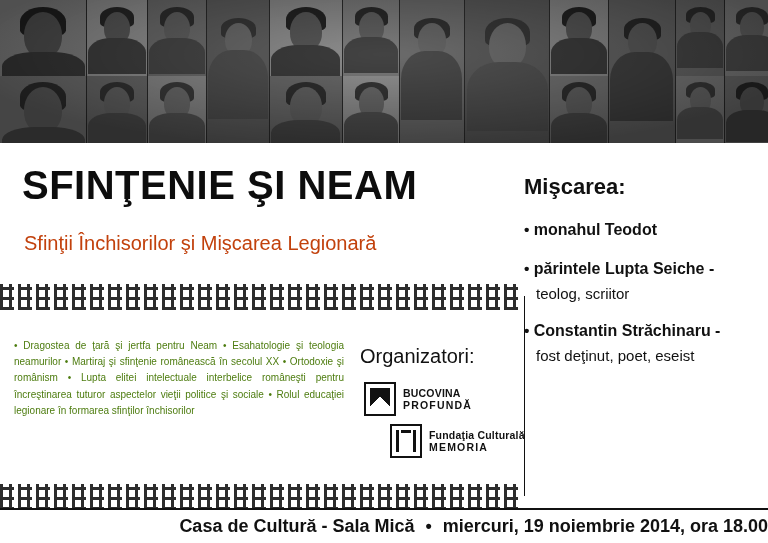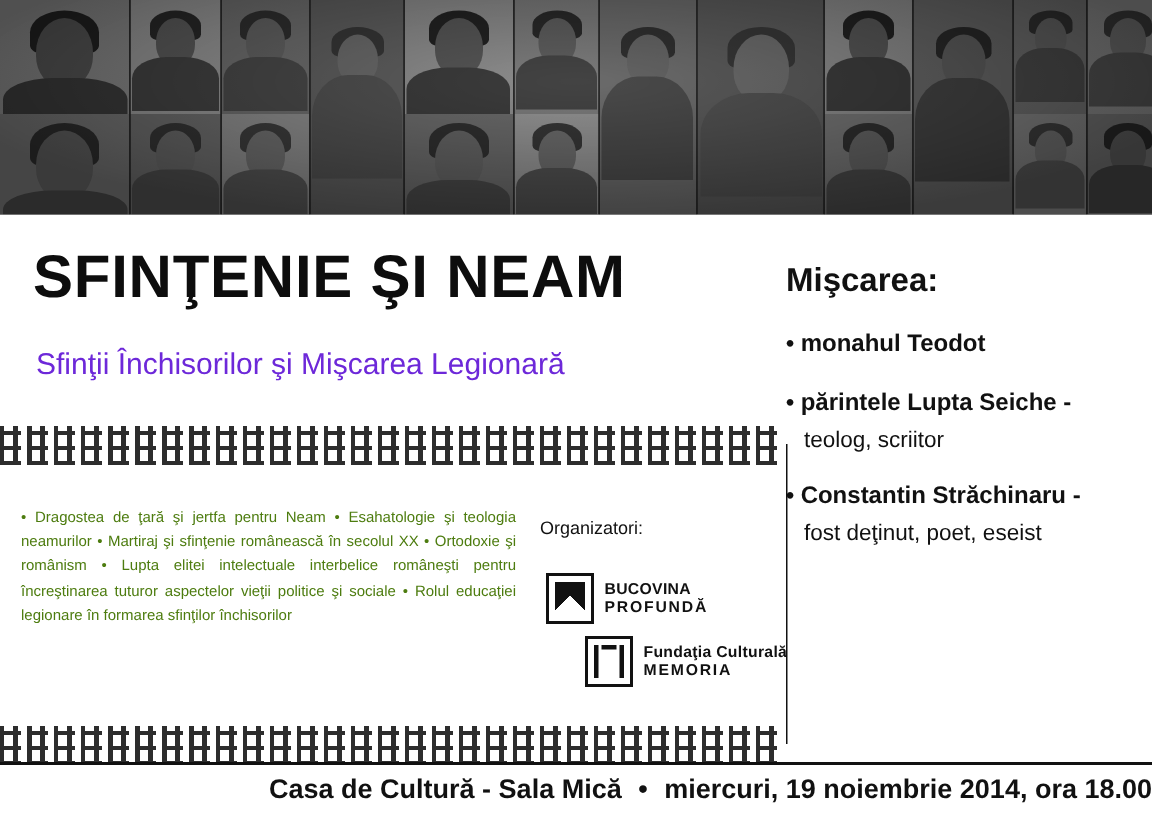--- a/index.html
+++ b/index.html
@@ -79,21 +79,21 @@
     letter-spacing: 0.5px;
     color: #0d0d0d;
     font-family: "Liberation Sans", sans-serif;
   }
   .subhead {
     position: absolute;
     left: 24px;
     top: 232px;
     width: 500px;
     font-size: 20px;
-    color: #6d28d9;
+    color: #c2410c;
   }
 
   
   .band {
     position: absolute;
     left: 0;
     width: 520px;
     height: 26px;
     background:
       repeating-linear-gradient(90deg, #111 0 3px, transparent 3px 9px),
@@ -115,21 +115,21 @@
     line-height: 1.62;
     color: #4d7c0f;
     text-align: justify;
   }
 
   
   .org-title {
     position: absolute;
     left: 360px;
     top: 345px;
-    font-size: 12px;
+    font-size: 20px;
     color: #111;
   }
   .org-logo1 {
     position: absolute;
     left: 364px;
     top: 382px;
     display: flex;
     align-items: center;
     gap: 7px;
   }

